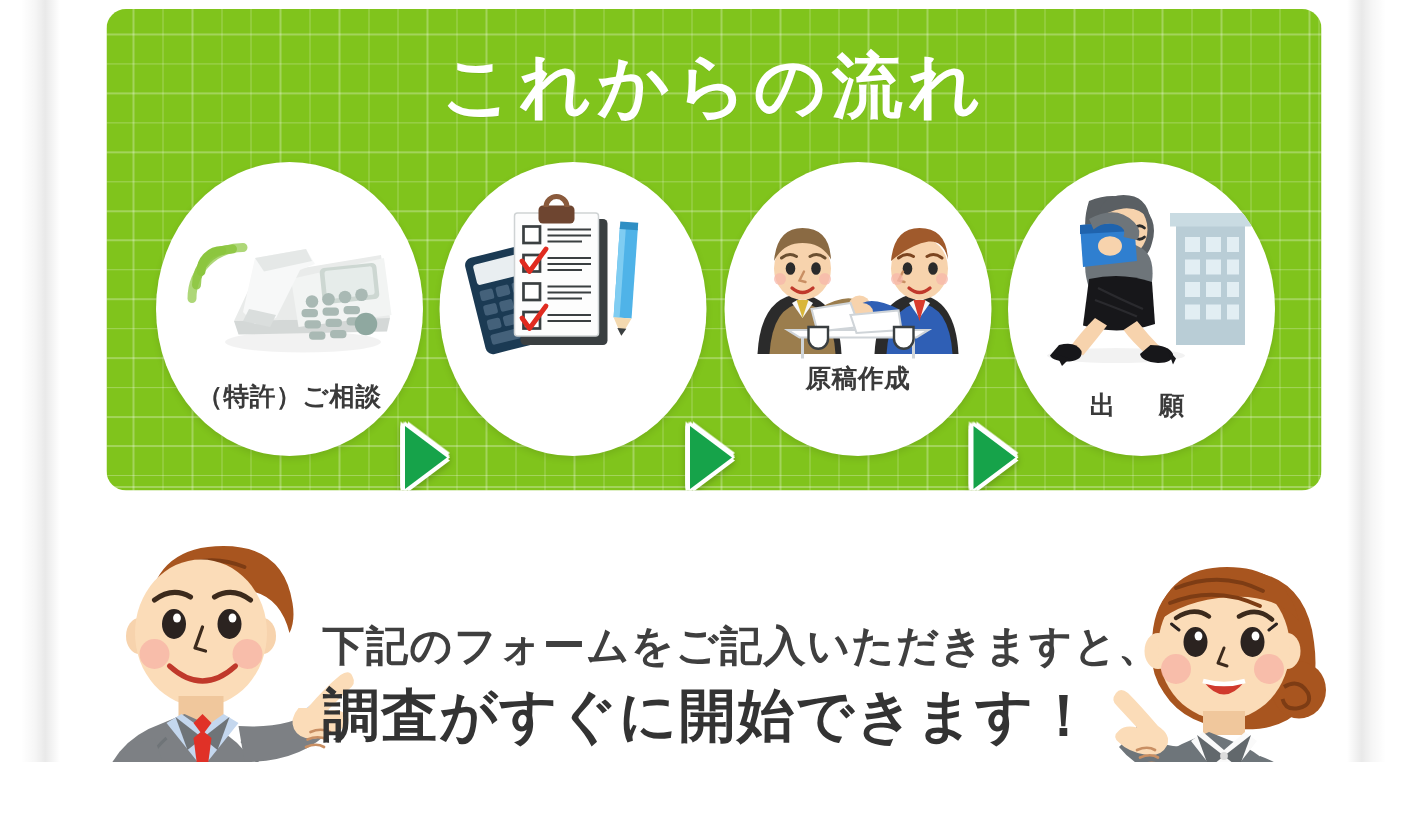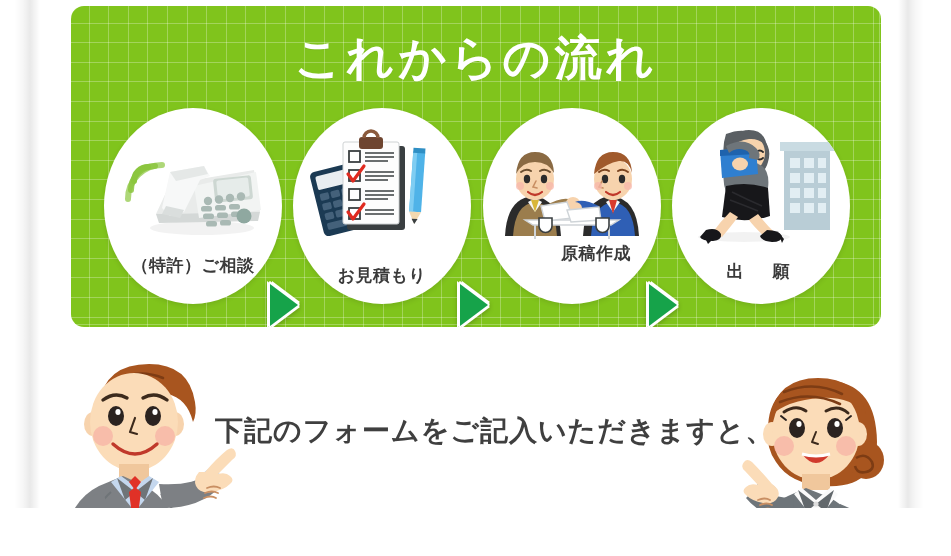--- a/index.html
+++ b/index.html
@@ -48,21 +48,21 @@
   .step.s3{left:412px;}
   .step.s4{left:601px;}
 
   .step-art{position:absolute;left:0;top:16px;width:178px;height:118px;}
   .step-label{
     position:absolute;left:0;bottom:28px;width:178px;text-align:center;
     color:#3a3a3a;font-size:17px;font-weight:700;letter-spacing:.5px;line-height:1.22;
     font-family:"DejaVu Sans","Liberation Sans",sans-serif;
   }
   .step.s2 .step-label{bottom:18px;}
-  .step.s3 .step-label{bottom:40px;padding-left:24px;}
+  .step.s3 .step-label{bottom:40px;}
   .step.s4 .step-label{bottom:22px;letter-spacing:6px;}
 
   
   .arrow{
     position:absolute;top:176px;width:0;height:0;
     border-top:21px solid transparent;border-bottom:21px solid transparent;
     border-left:28px solid #16a34a;
     filter:drop-shadow(2.5px 0 0 #fff) drop-shadow(-2.5px 0 0 #fff) drop-shadow(0 2.5px 0 #fff) drop-shadow(0 -2.5px 0 #fff) drop-shadow(0 2px 2px rgba(0,0,0,.2));
   }
   .arrow.a1{left:199px;}
@@ -207,21 +207,20 @@
             <g transform="rotate(4 124 60)">
               <rect x="118" y="28" width="12" height="60" fill="#4fb3e8"></rect>
               <rect x="118" y="28" width="4" height="60" fill="#7fcdf2"></rect>
               <path d="M118 88 L130 88 L124 100 Z" fill="#f3d9b0"></path>
               <path d="M121 95 L127 95 L124 100 Z" fill="#3a3f41"></path>
               <rect x="118" y="24" width="12" height="5" fill="#2f8fc4"></rect>
             </g>
           </svg>
         </div>
         <div class="step-label">
-          <div>お見積もり</div>
         </div>
       </div>
 
       <div class="step s3">
         <div class="step-art">
           <svg viewBox="0 0 178 118" width="178" height="118">
 
             <g>
               <path d="M22 112 q2 -38 28 -40 q26 2 28 40 Z" fill="#2b2b2b"></path>
               <path d="M30 112 q2 -32 22 -34 q20 2 22 34 Z" fill="#9b7d4d"></path>
@@ -458,15 +457,16 @@
         <path d="M22 140 q6 -3 11 0"></path>
       </g>
 
       <path d="M100 134 q28 10 32 34 l-14 8 q-6 -18 -24 -24 Z" fill="#6e757a"></path>
       <path d="M132 168 q8 12 2 22 l-16 -8 q4 -6 0 -12 Z" fill="#6e757a"></path>
     </svg>
   </div>
 
   <div class="message">
     <div class="msg-line1">下記のフォームをご記入いただきますと、</div>
+    <div class="msg-line2">調査がすぐに開始できます！</div>
   </div>
 
 </div>
 
 </body></html>

